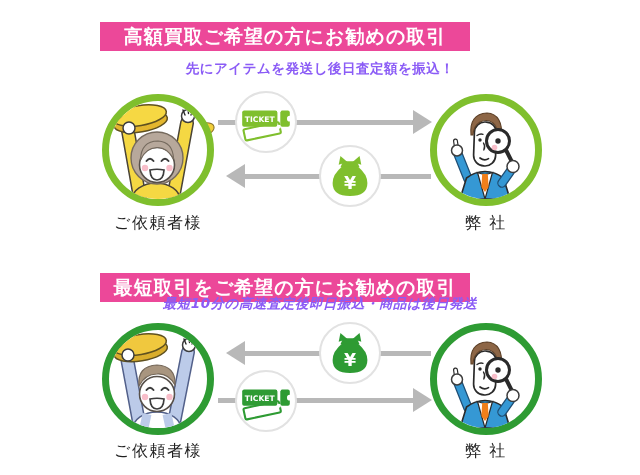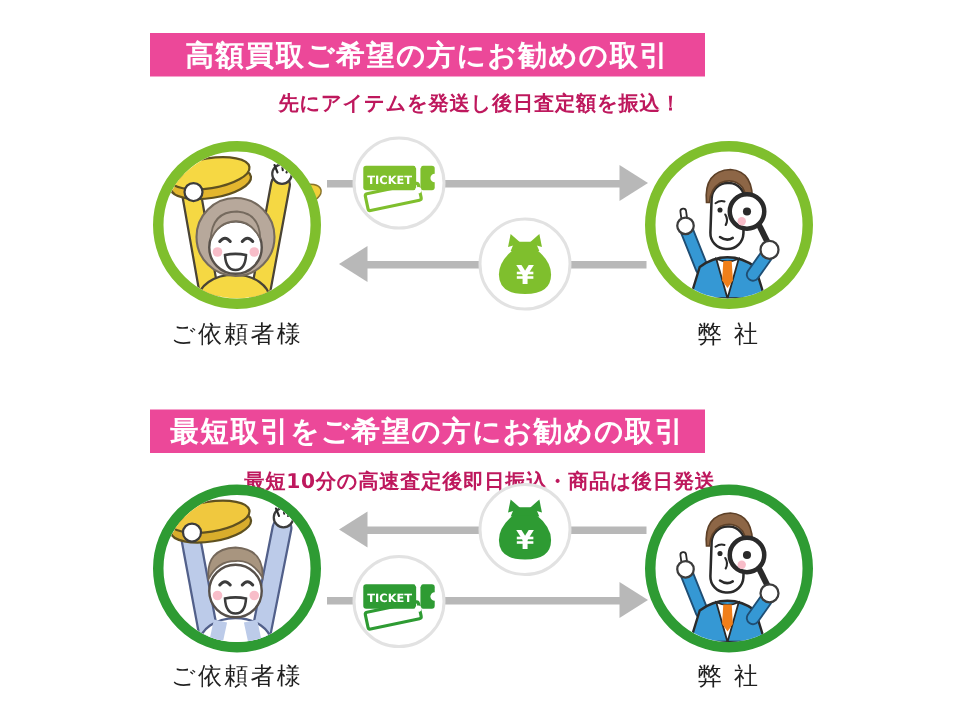--- a/index.html
+++ b/index.html
@@ -3,21 +3,21 @@
 <meta charset="utf-8">
 <style>
   html,body{margin:0;padding:0;background:#fff;}
   body{font-family:"DejaVu Sans","Liberation Sans",sans-serif;}
   #stage{position:relative;width:640px;height:475px;background:#fff;overflow:hidden;}
 
   .banner{position:absolute;left:100px;width:370px;height:29px;background:#ec4899;
           display:flex;align-items:center;justify-content:center;}
   .banner-title{color:#fff;font-size:19px;font-weight:bold;letter-spacing:1px;white-space:nowrap;}
   .subtitle{position:absolute;left:0;width:640px;text-align:center;font-size:13.5px;
-            font-weight:bold;color:#be185d;letter-spacing:0.5px;}
+            font-weight:bold;color:#8b5cf6;letter-spacing:0.5px;}
 
   .avatar{position:absolute;width:112px;height:112px;border-radius:50%;
           border:7px solid var(--accent);background:#fff;box-sizing:border-box;overflow:hidden;}
   .figure{position:absolute;left:0;top:0;width:98px;height:98px;}
 
   .actor-label{position:absolute;width:140px;text-align:center;font-size:16px;
                color:#1f1f1f;letter-spacing:1.5px;white-space:nowrap;}
 
   .hline{position:absolute;height:5px;background:#b8b8b8;}
   .ah-r{position:absolute;width:0;height:0;border-top:12px solid transparent;
@@ -145,21 +145,21 @@
     <div class="actor-label" style="left:88px;top:213px;">ご依頼者様</div>
     <div class="actor-label" style="left:416px;top:213px;">弊 社</div>
   </div>
 
   <div style="--accent: #2e9b33;">
 
     <div class="banner" style="top:253px;margin-top:20px;">
       <span class="banner-title">最短取引をご希望の方にお勧めの取引</span>
     </div>
 
-    <div class="subtitle" style="top:312px;">最短10分の高速査定後即日振込・商品は後日発送</div>
+    <div class="subtitle" style="top:295px;font-style:italic;">最短10分の高速査定後即日振込・商品は後日発送</div>
 
     <div class="hline" style="left:244px;top:351px;width:187px;"></div>
     <div class="ah-l" style="left:226px;top:341px;"></div>
 
     <div class="hline" style="left:218px;top:398px;width:197px;"></div>
     <div class="ah-r" style="left:413px;top:388px;"></div>
 
     <div class="icon-circle" style="left:319px;top:322px;">
       <svg width="40" height="46" viewBox="0 0 46 52">
         <path d="M12 3 L20 10 L10 13 Z" fill="var(--accent)"></path>

